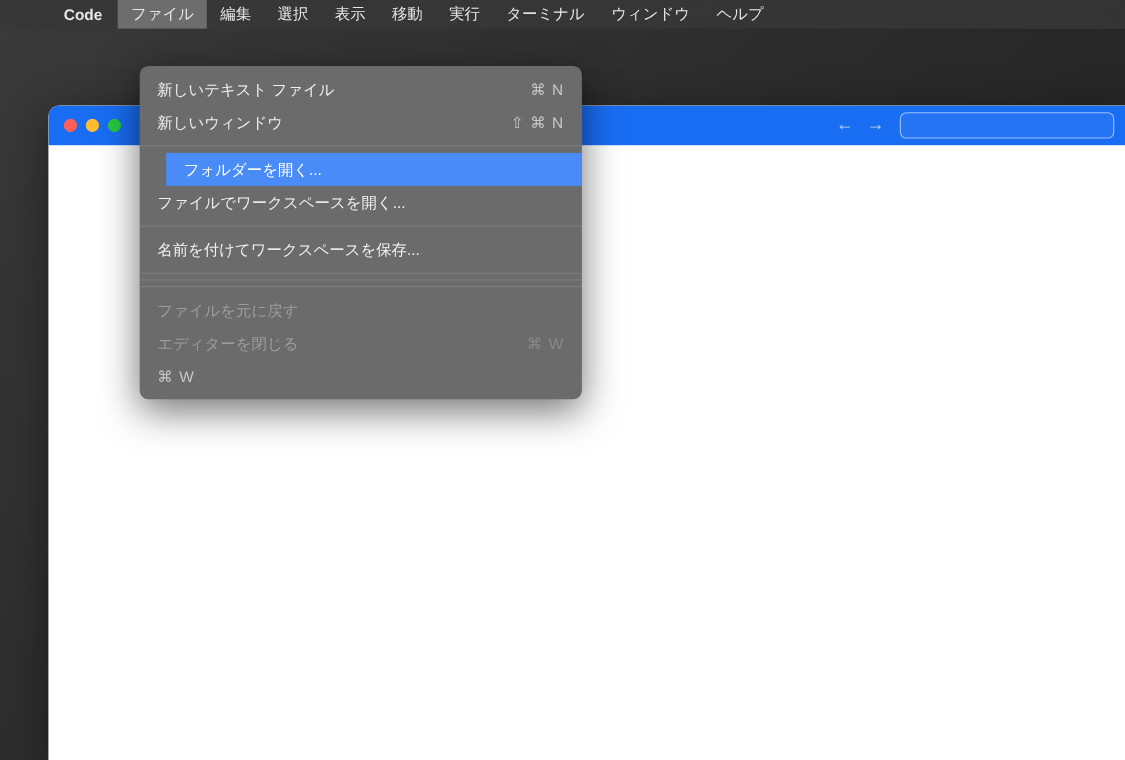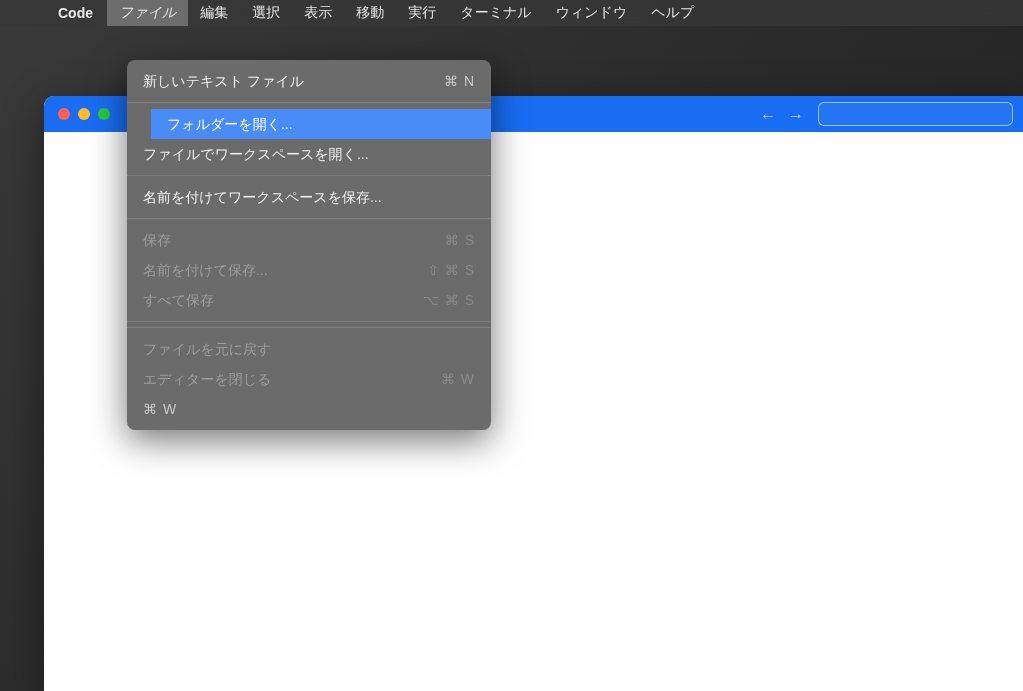--- a/index.html
+++ b/index.html
@@ -37,21 +37,20 @@
       padding: 0 10px;
       margin-right: 4px;
     }
     .menubar .menu-item {
       padding: 4px 12px;
       border-radius: 0;
       cursor: default;
     }
     .menubar .menu-item.active {
       background: #6d6d6d;
-      font-style: italic;
     }
 
     
     .app-window {
       position: absolute;
       top: 96px;
       left: 44px;
       right: 0;
       bottom: 0;
       background: #ffffff;
@@ -86,21 +85,21 @@
       border-radius: 6px;
       border: 1px solid rgba(255,255,255,0.55);
       background: rgba(255,255,255,0.05);
     }
 
     
     .dropdown {
       position: absolute;
       top: 60px;
       left: 127px;
-      width: 364px;
+      width: 402px;
       background: #6b6b6b;
       border-radius: 8px;
       box-shadow: 0 10px 35px rgba(0,0,0,0.55);
       padding: 5px 0;
       color: #f0f0f0;
       font-size: 14px;
     }
     .dropdown .group { padding: 1px 0; }
     .dropdown .item {
       display: flex;
@@ -165,20 +164,24 @@
   </div>
 </div>
 
 <div class="dropdown">
 
   <div class="group">
     <div class="item">
       <span>新しいテキスト ファイル</span>
       <span class="shortcut">⌘ N</span>
     </div>
+    <div class="item">
+      <span>新しいウィンドウ</span>
+      <span class="shortcut">⇧ ⌘ N</span>
+    </div>
   </div>
 
   <div class="sep"></div>
 
   <div class="group">
     <div class="item highlighted">
       <span>フォルダーを開く...</span>
     </div>
     <div class="item">
       <span>ファイルでワークスペースを開く...</span>
@@ -188,34 +191,20 @@
   <div class="sep"></div>
 
   <div class="group">
     <div class="item">
       <span>名前を付けてワークスペースを保存...</span>
     </div>
   </div>
 
   <div class="sep"></div>
 
-  <div class="group">
-    <div class="item disabled">
-      <span>保存</span>
-      <span class="shortcut">⌘ S</span>
-    </div>
-    <div class="item disabled">
-      <span>名前を付けて保存...</span>
-      <span class="shortcut">⇧ ⌘ S</span>
-    </div>
-    <div class="item disabled">
-      <span>すべて保存</span>
-      <span class="shortcut">⌥ ⌘ S</span>
-    </div>
-  </div>
 
   <div class="sep"></div>
 
 
   <div class="sep"></div>
 
   <div class="group">
     <div class="item disabled">
       <span>ファイルを元に戻す</span>
     </div>

